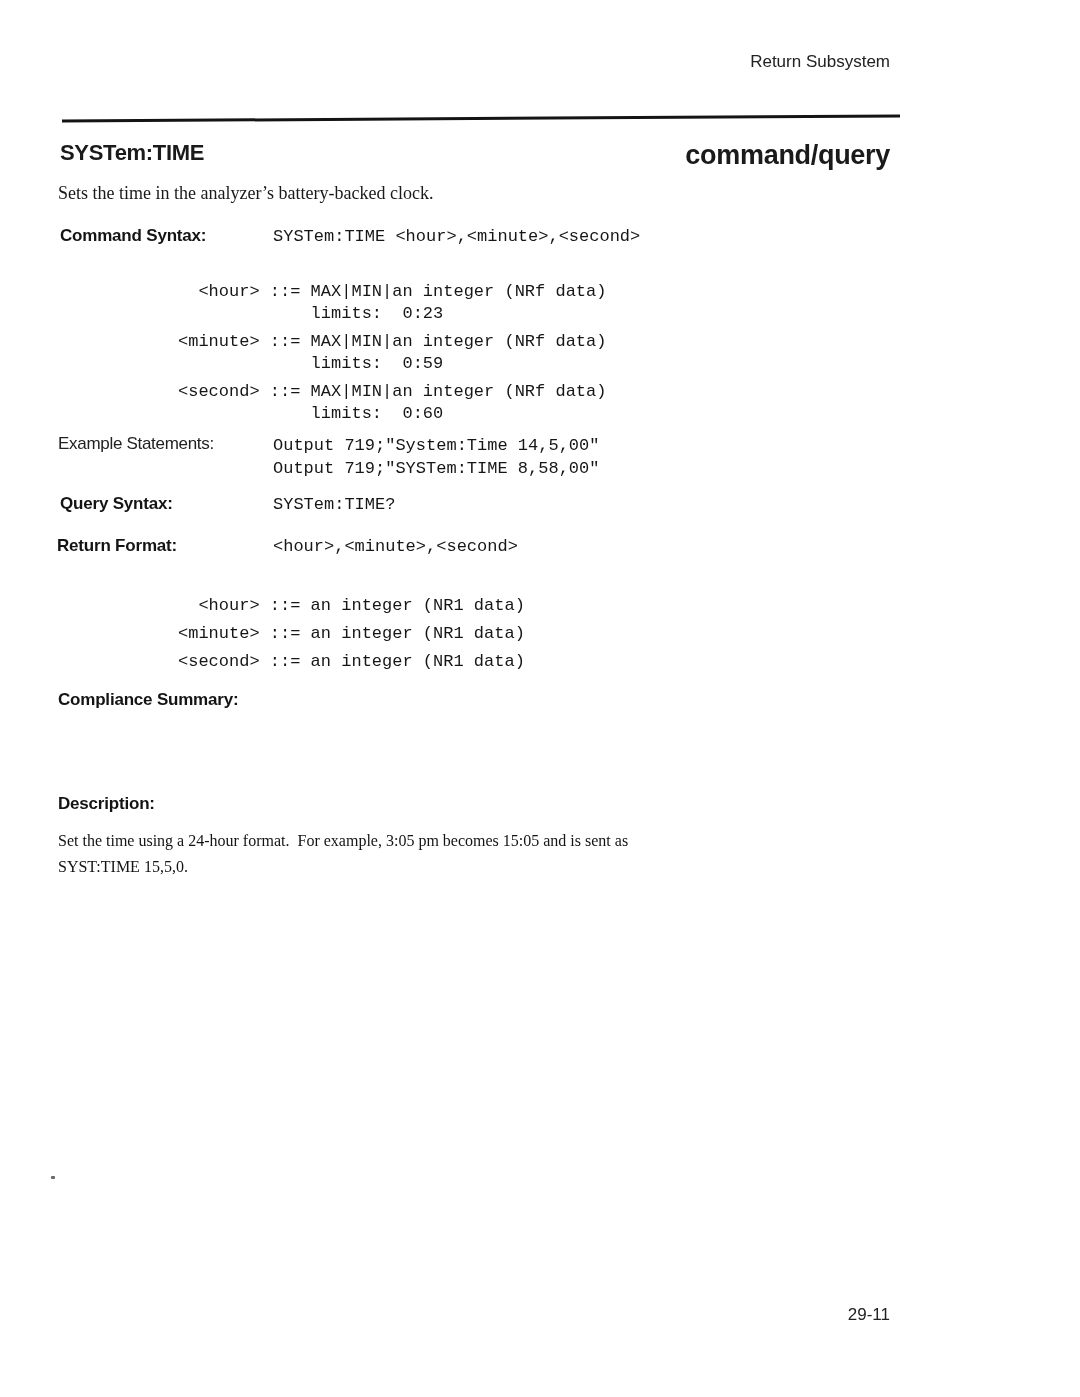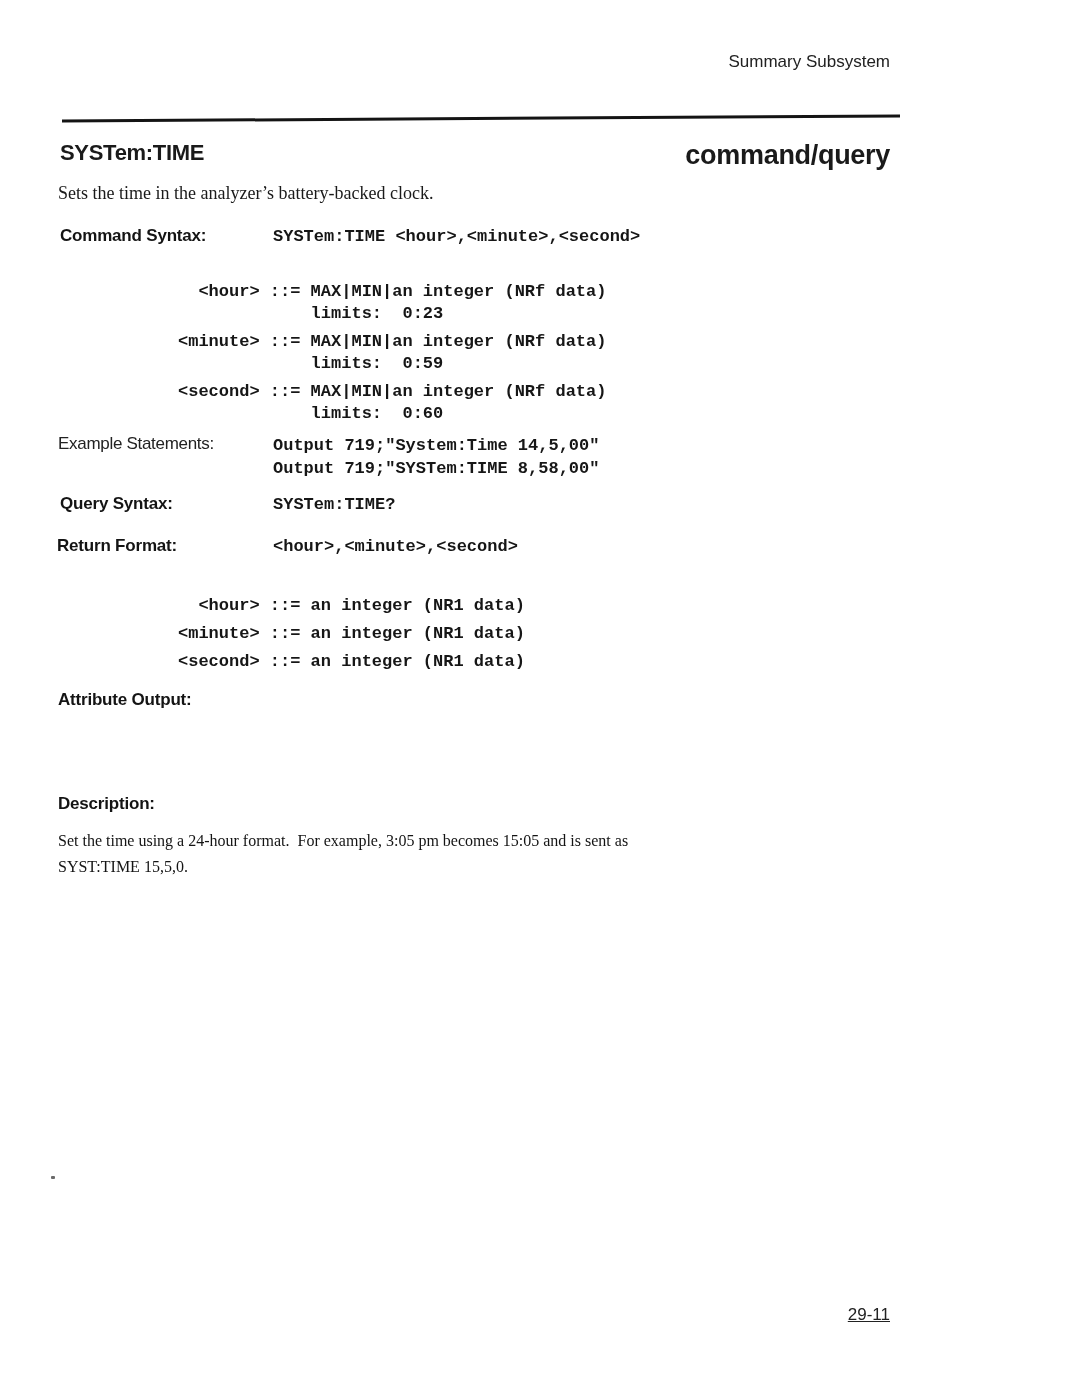--- a/index.html
+++ b/index.html
@@ -1,37 +1,37 @@
 <!DOCTYPE html>
 <html><head>
 <meta charset="utf-8">
 <style>
   html,body{margin:0;padding:0;background:#e9e9e9;}
   .page{position:relative;width:1080px;height:1397px;margin:0 auto;background:#ffffff;
         color:#1a1a1a;font-family:"Liberation Sans",sans-serif;overflow:hidden;}
   .abs{position:absolute;}
   .sans{font-family:"Liberation Sans",sans-serif;}
   .serif{font-family:"Liberation Serif",serif;}
-  .mono{font-family:"Liberation Mono",monospace;font-weight:bold;}
+  .mono{font-family:"Liberation Mono",monospace;}
   .bold{font-weight:bold;}
   .right{text-align:right;}
   .label{font-size:17px;font-weight:bold;letter-spacing:-0.2px;color:#141414;}
   .label-reg{font-size:17px;font-weight:normal;color:#222;}
   .code{font-size:17px;line-height:22px;color:#161616;}
   pre.code{margin:0;white-space:pre;}
   .rule{height:3px;background:#141414;transform:rotate(-0.35deg);transform-origin:center;}
   .para{font-size:16px;line-height:26px;color:#141414;white-space:pre-wrap;}
   .artifact{width:4px;height:3px;background:#6a6a6a;border-radius:1px;}
 </style>
 </head>
 <body>
 
 <div class="page">
 
-  <div class="abs sans right" style="top:52px;right:190px;font-size:17px;color:#222;">Summary Subsystem</div>
+  <div class="abs sans right" style="top:52px;right:190px;font-size:17px;color:#222;">Return Subsystem</div>
 
   <div class="abs rule" style="top:117px;left:62px;width:838px;"></div>
 
   <div class="abs sans bold" style="top:140px;left:60px;font-size:22px;letter-spacing:-0.3px;">SYSTem:TIME</div>
   <div class="abs sans bold right" style="top:140px;right:190px;font-size:27px;letter-spacing:-0.3px;">command/query</div>
 
   <div class="abs serif" style="top:183px;left:58px;font-size:18px;">Sets the time in the analyzer’s battery-backed clock.</div>
 
   <div class="abs label" style="top:226px;left:60px;">Command Syntax:</div>
   <div class="abs mono code" style="top:226px;left:273px;">SYSTem:TIME &lt;hour&gt;,&lt;minute&gt;,&lt;second&gt;</div>
@@ -50,23 +50,23 @@
   <div class="abs label" style="top:494px;left:60px;">Query Syntax:</div>
   <div class="abs mono code" style="top:494px;left:273px;">SYSTem:TIME?</div>
 
   <div class="abs label" style="top:536px;left:57px;">Return Format:</div>
   <div class="abs mono code" style="top:536px;left:273px;">&lt;hour&gt;,&lt;minute&gt;,&lt;second&gt;</div>
 
   <pre class="abs mono code" style="top:592px;left:178px;line-height:28px;">  &lt;hour&gt; ::= an integer (NR1 data)
 &lt;minute&gt; ::= an integer (NR1 data)
 &lt;second&gt; ::= an integer (NR1 data)</pre>
 
-  <div class="abs label" style="top:690px;left:58px;">Attribute Output:</div>
+  <div class="abs label" style="top:690px;left:58px;">Compliance Summary:</div>
 
   <div class="abs label" style="top:794px;left:58px;">Description:</div>
   <div class="abs serif para" style="top:828px;left:58px;width:780px;">Set the time using a 24-hour format.  For example, 3:05 pm becomes 15:05 and is sent as
 SYST:TIME 15,5,0.</div>
 
   <div class="abs artifact" style="top:1176px;left:51px;"></div>
 
-  <div class="abs sans right" style="top:1305px;right:190px;font-size:17px;color:#222;text-decoration:underline;">29-11</div>
+  <div class="abs sans right" style="top:1305px;right:190px;font-size:17px;color:#222;">29-11</div>
 
 </div>
 
 </body></html>

